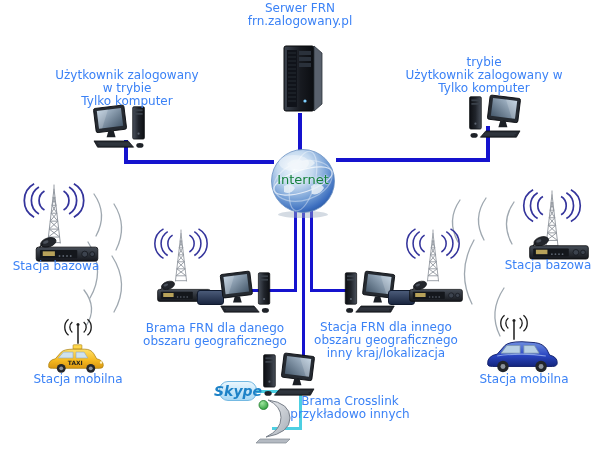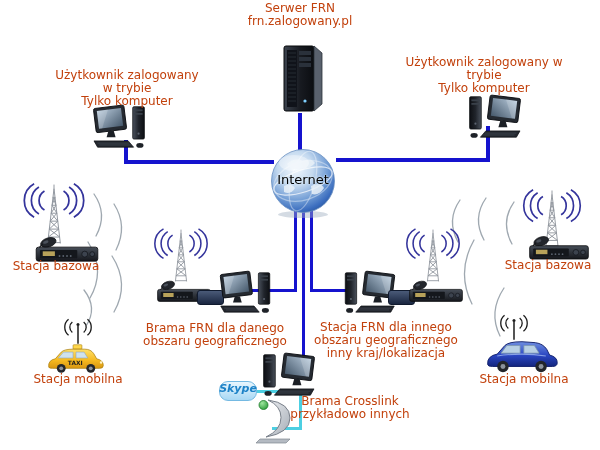--- a/index.html
+++ b/index.html
@@ -1,28 +1,28 @@
 <!DOCTYPE html>
 <html><head>
 <meta charset="utf-8">
 <style>
   html,body{margin:0;padding:0;background:#fff;}
   #canvas{position:relative;width:600px;height:450px;background:#ffffff;overflow:hidden;
           font-family:"DejaVu Sans",sans-serif;}
-  .lbl{position:absolute;font-size:12px;line-height:13px;color:#c2410c;text-align:center;
+  .lbl{position:absolute;font-size:12px;line-height:13px;color:#3b82f6;text-align:center;
        transform:translateX(-50%);white-space:nowrap;}
   .bl{position:absolute;background:#1513ce;}
   .cy{position:absolute;background:#4ccfe2;}
   .mirror{transform:scaleX(-1);}
   .dev{position:absolute;background:linear-gradient(180deg,#4a5a78,#1a2640);border:1px solid #101a2e;
        border-radius:3px;}
-  .skype{position:absolute;display:flex;justify-content:center;
+  .skype{position:absolute;display:flex;align-items:center;justify-content:center;
          background:linear-gradient(180deg,#e8f6fe,#a8d8f4);border:1px solid #74b9e2;
-         border-radius:9px;font-size:11px;font-style:italic;font-weight:bold;color:#1d82c7;}
-  .inet{position:absolute;transform:translateX(-50%);font-size:13px;color:#000000;
+         border-radius:9px;font-size:14px;font-style:italic;font-weight:bold;color:#1d82c7;}
+  .inet{position:absolute;transform:translateX(-50%);font-size:13px;color:#15803d;
         text-shadow:0 0 2px #dcebf7,0 0 2px #dcebf7;}
   svg.icon{position:absolute;overflow:visible;}
 </style>
 </head>
 <body>
 
 <div id="canvas">
 
   <svg width="0" height="0" style="position:absolute" aria-hidden="true">
     <defs>
@@ -303,22 +303,22 @@
     <div>frn.zalogowany.pl</div>
   </div>
 
   <div class="lbl" style="left:127px;top:69px">
     <div>Użytkownik zalogowany</div>
     <div>w trybie</div>
     <div>Tylko komputer</div>
   </div>
 
   <div class="lbl" style="left:484px;top:56px">
+    <div>trybie</div>
     <div>Użytkownik zalogowany w</div>
-    <div>trybie</div>
     <div>Tylko komputer</div>
   </div>
 
   <div class="lbl" style="left:215px;top:322px">
     <div>Brama FRN dla danego</div>
     <div>obszaru geograficznego</div>
   </div>
 
   <div class="lbl" style="left:386px;top:321px">
     <div>Stacja FRN dla innego</div>

